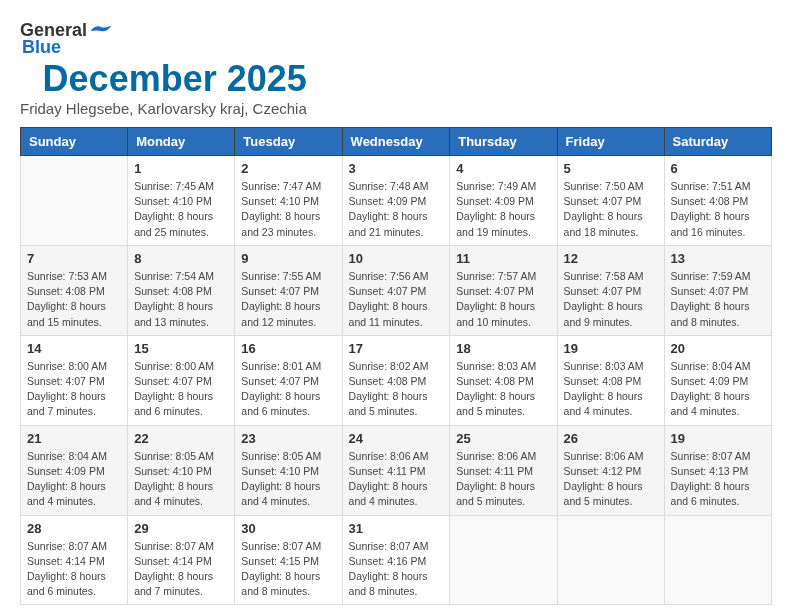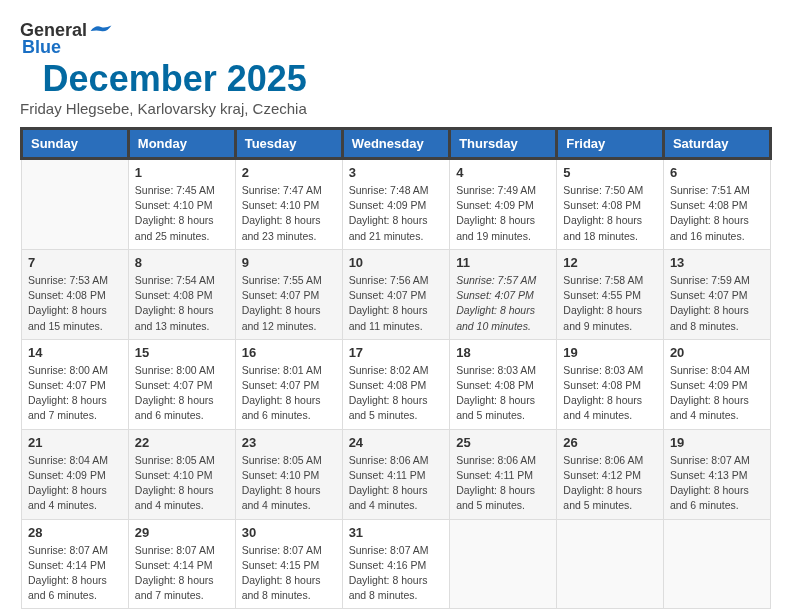--- a/index.html
+++ b/index.html
@@ -57,21 +57,21 @@
       width: 100%;
       border-collapse: collapse;
     }
     .calendar th {
       background-color: #2a6ebb;
       color: white;
       text-align: left;
       padding: 6px 8px;
       font-size: 13px;
       font-weight: bold;
-      border: 3px solid #404040;
+      border: 1px solid #404040;
     }
     .calendar td {
       vertical-align: top;
       border: 1px solid #ddd;
       padding: 5px 6px;
       width: 108px;
       min-height: 80px;
       background: #fff;
     }
     .calendar td.empty {
@@ -150,21 +150,21 @@
         <td>
           <div class="day-number">4</div>
           <div class="day-info" style="white-space: pre-line;">Sunrise: 7:49 AM
 Sunset: 4:09 PM
 Daylight: 8 hours
 and 19 minutes.</div>
         </td>
         <td>
           <div class="day-number">5</div>
           <div class="day-info" style="white-space: pre-line;">Sunrise: 7:50 AM
-Sunset: 4:08 PM
+Sunset: 4:07 PM
 Daylight: 8 hours
 and 18 minutes.</div>
         </td>
         <td>
           <div class="day-number">6</div>
           <div class="day-info" style="white-space: pre-line;">Sunrise: 7:51 AM
 Sunset: 4:08 PM
 Daylight: 8 hours
 and 16 minutes.</div>
         </td>
@@ -193,29 +193,29 @@
         </td>
         <td>
           <div class="day-number">10</div>
           <div class="day-info" style="white-space: pre-line;">Sunrise: 7:56 AM
 Sunset: 4:07 PM
 Daylight: 8 hours
 and 11 minutes.</div>
         </td>
         <td>
           <div class="day-number">11</div>
-          <div class="day-info" style="white-space: pre-line; font-style: italic;">Sunrise: 7:57 AM
+          <div class="day-info" style="white-space: pre-line;">Sunrise: 7:57 AM
 Sunset: 4:07 PM
 Daylight: 8 hours
 and 10 minutes.</div>
         </td>
         <td>
           <div class="day-number">12</div>
           <div class="day-info" style="white-space: pre-line;">Sunrise: 7:58 AM
-Sunset: 4:55 PM
+Sunset: 4:07 PM
 Daylight: 8 hours
 and 9 minutes.</div>
         </td>
         <td>
           <div class="day-number">13</div>
           <div class="day-info" style="white-space: pre-line;">Sunrise: 7:59 AM
 Sunset: 4:07 PM
 Daylight: 8 hours
 and 8 minutes.</div>
         </td>

